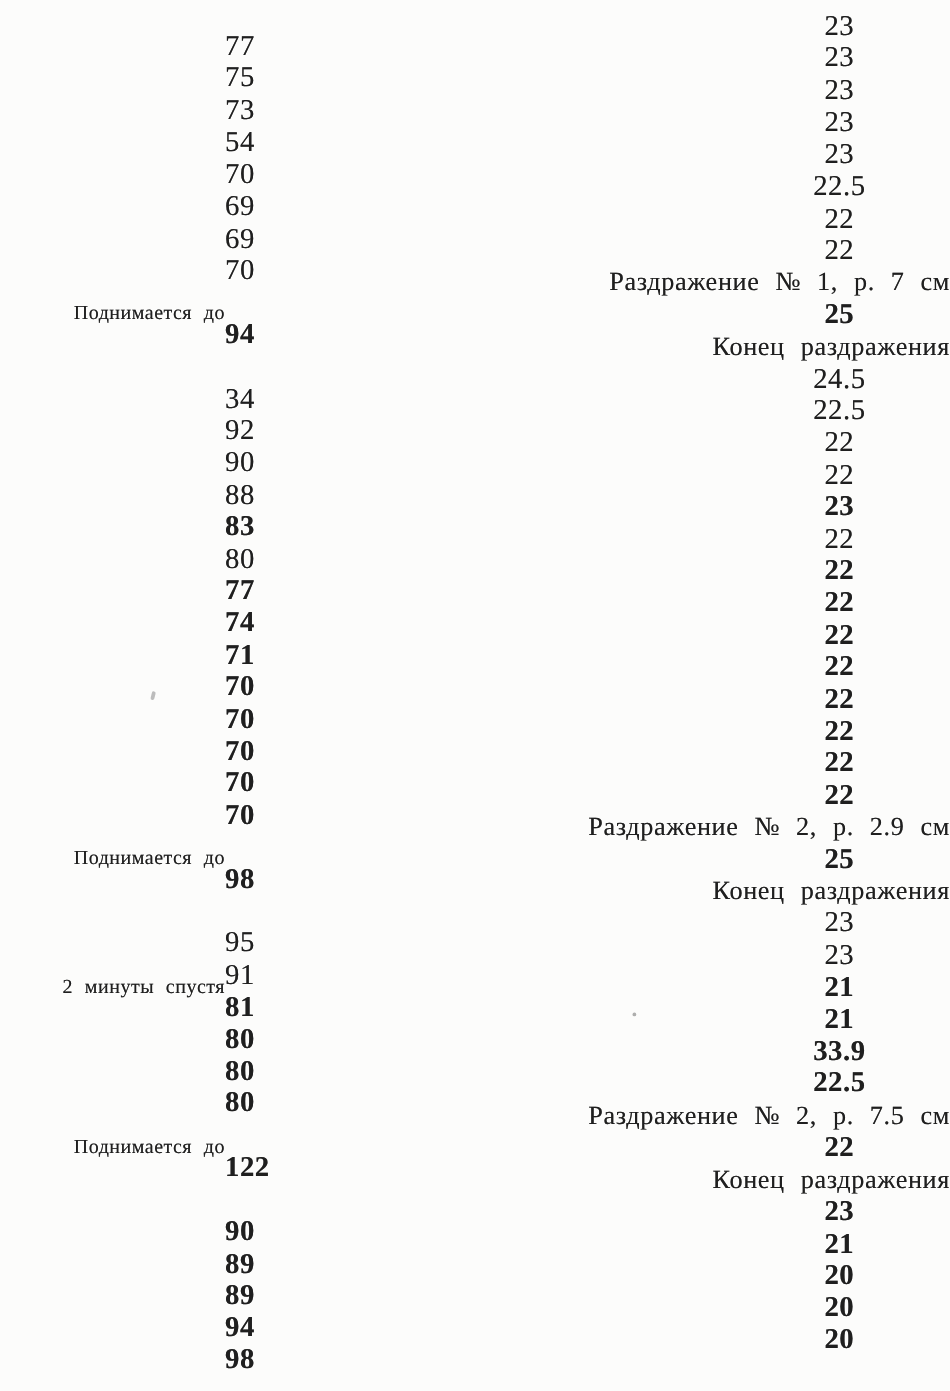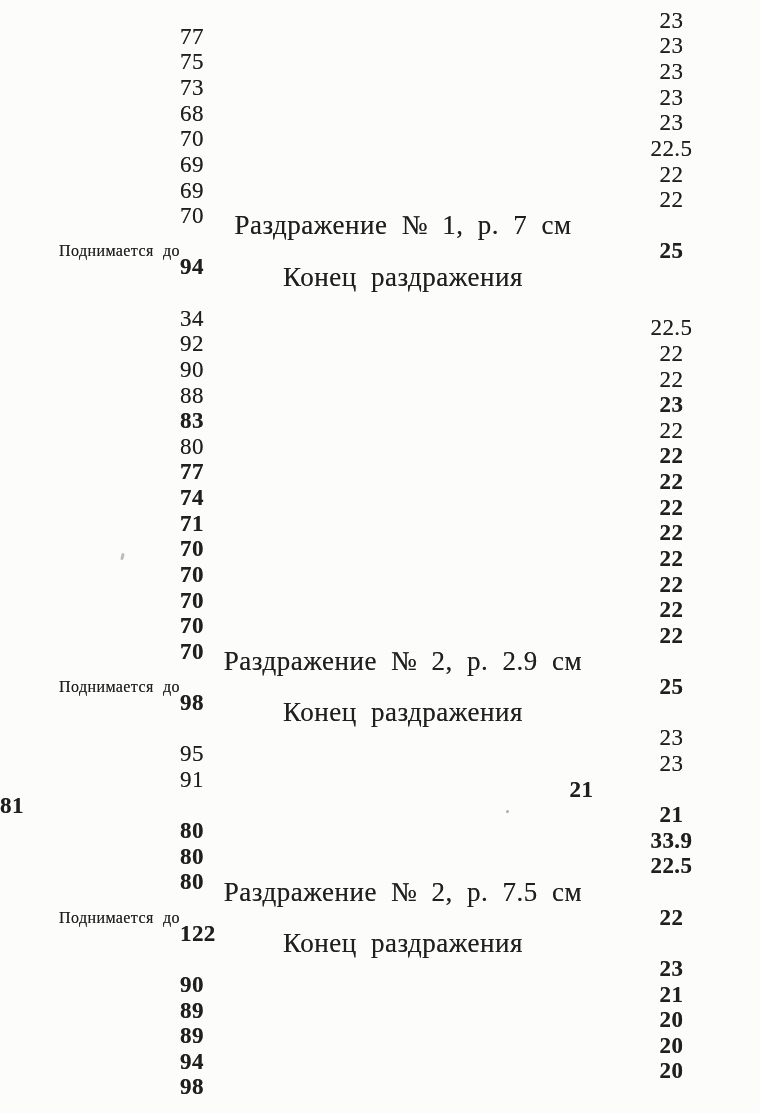--- a/index.html
+++ b/index.html
@@ -48,22 +48,22 @@
   }
   .num {
     font-size: 23px;
     letter-spacing: 0.4px;
   }
   .b { font-weight: bold; }
   
   .hdr {
     margin-left: 46px;
     flex: 1;
-    text-align: center;
-    font-size: 27px;
+    text-align: right;
+    font-size: 21px;
     letter-spacing: 0.5px;
     word-spacing: 7px;
     white-space: nowrap;
   }
   
   .speck {
     position: absolute;
     background: #6e6e6e;
     opacity: .55;
     border-radius: 50%;
@@ -93,21 +93,21 @@
       <div class="c4 num">23</div>
     </div>
     <div class="row">
       <div class="c1"></div>
       <div class="c2 num">73</div>
       <div class="c3"></div>
       <div class="c4 num">23</div>
     </div>
     <div class="row">
       <div class="c1"></div>
-      <div class="c2 num">68</div>
+      <div class="c2 num">54</div>
       <div class="c3"></div>
       <div class="c4 num">23</div>
     </div>
     <div class="row">
       <div class="c1"></div>
       <div class="c2 num">70</div>
       <div class="c3"></div>
       <div class="c4 num">23</div>
     </div>
     <div class="row">
@@ -137,20 +137,21 @@
       <div class="c3"></div>
       <div class="c4 num b">25</div>
     </div>
     <div class="row">
       <div class="hdr">Конец раздражения</div>
     </div>
     <div class="row">
       <div class="c1"></div>
       <div class="c2 num">34</div>
       <div class="c3"></div>
+      <div class="c4 num">24.5</div>
     </div>
     <div class="row">
       <div class="c1"></div>
       <div class="c2 num">92</div>
       <div class="c3"></div>
       <div class="c4 num">22.5</div>
     </div>
     <div class="row">
       <div class="c1"></div>
       <div class="c2 num">90</div>
@@ -241,20 +242,21 @@
       <div class="c3"></div>
       <div class="c4 num">23</div>
     </div>
     <div class="row">
       <div class="c1"></div>
       <div class="c2 num">91</div>
       <div class="c3"></div>
       <div class="c4 num">23</div>
     </div>
     <div class="row">
+      <div class="c1">2 минуты спустя</div>
       <div class="c2 num b">81</div>
       <div class="c3"></div>
       <div class="c4 num b">21</div>
     </div>
     <div class="row">
       <div class="c1"></div>
       <div class="c2 num b">80</div>
       <div class="c3"></div>
       <div class="c4 num b">21</div>
     </div>

